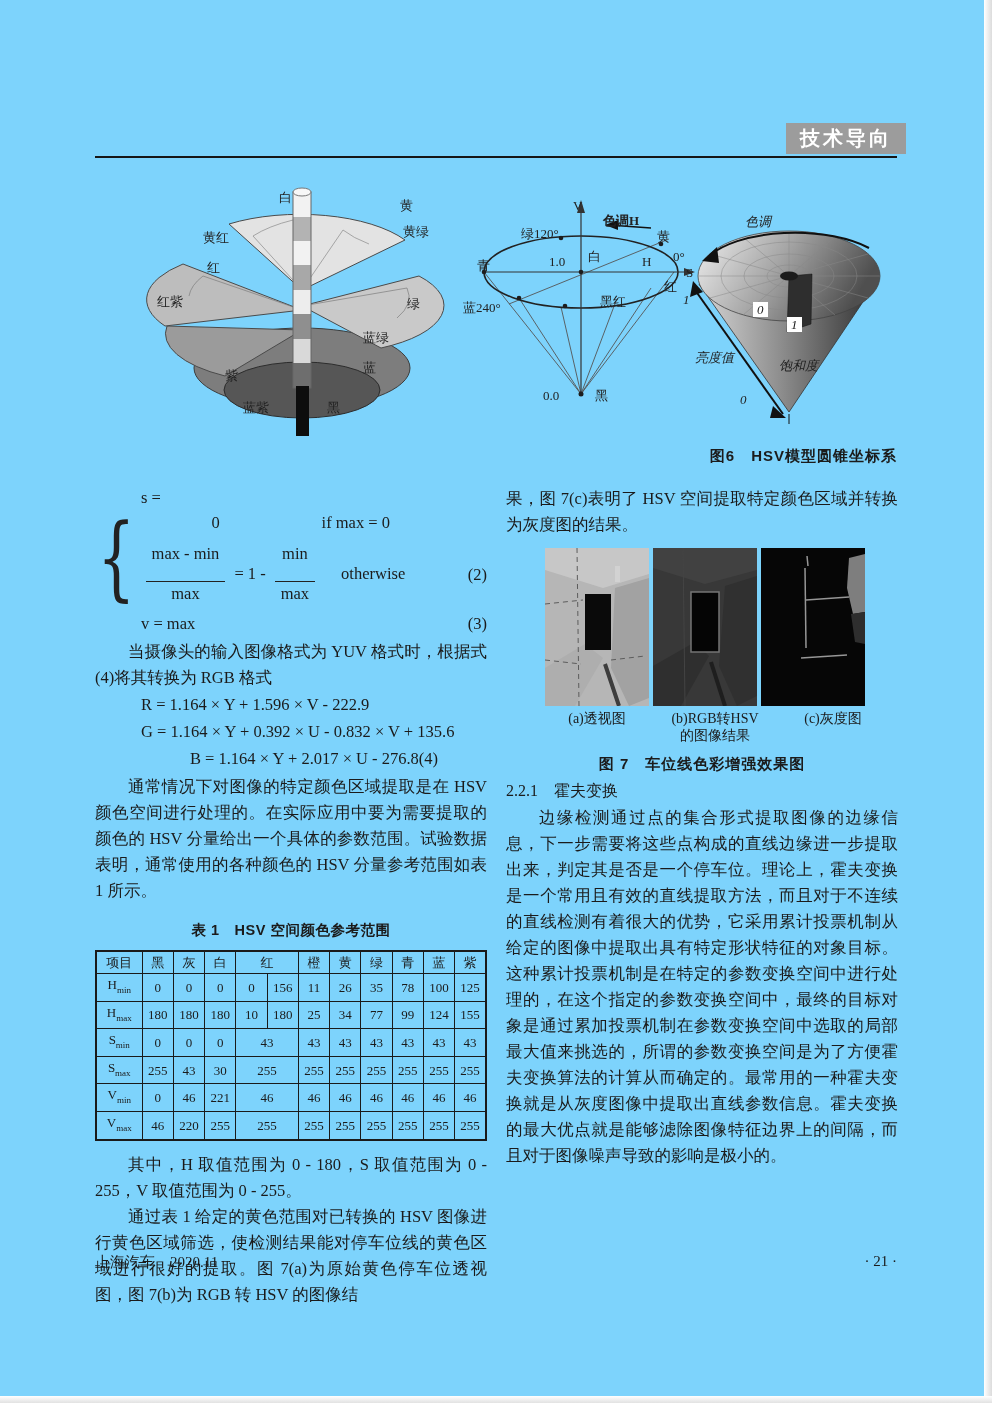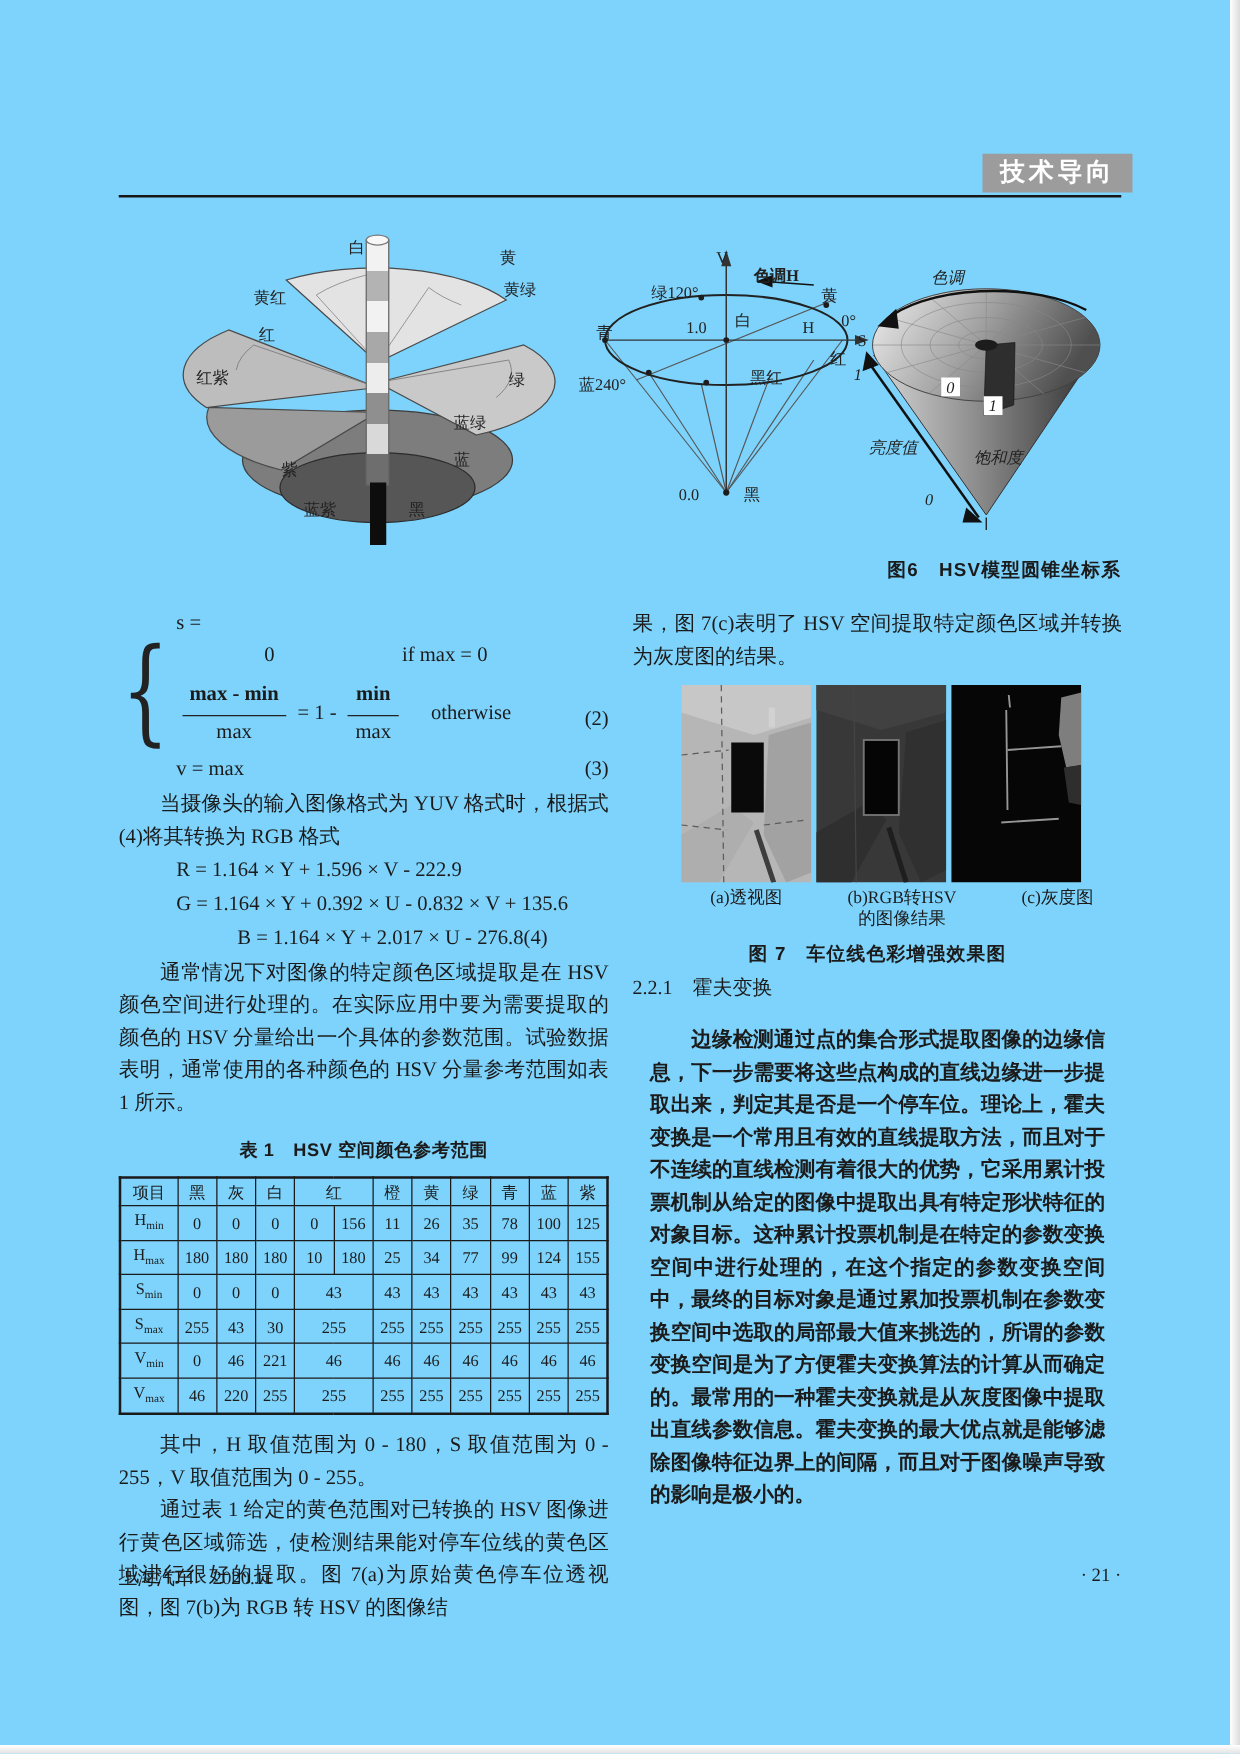--- a/index.html
+++ b/index.html
@@ -49,39 +49,39 @@
   .eq-s{padding-left:46px;line-height:24px;}
   .eq2{display:flex;align-items:center;position:relative;padding-right:46px;margin:0 0 2px 0;}
   .brace{font-size:92px;line-height:86px;font-family:"DejaVu Serif",serif;color:#222;
         transform:scaleX(.65);margin-left:-8px;}
   .cases{flex:1;display:flex;flex-direction:column;gap:7px;}
   .crow{display:flex;align-items:center;}
   .c1v{width:140px;text-align:center;}
   .c1c{margin-left:36px;}
   .c2c{margin-left:26px;}
   .frac{display:inline-flex;flex-direction:column;text-align:center;line-height:22px;}
-  .fn{padding:0 6px 6px;border-bottom:1.5px solid #222;font-weight:bold;}
+  .fn{padding:0 6px 16px;border-bottom:1.5px solid #222;}
   .fd{padding:1px 6px 0;}
   .mid{margin:0 9px;}
   .no2{position:absolute;right:0;top:52px;}
   .eq3{display:flex;justify-content:space-between;padding-left:46px;margin:6px 0 2px;}
   .eq4l{padding-left:46px;line-height:27px;}
   .eq4last{display:flex;justify-content:center;padding-left:46px;line-height:27px;}
 
   
   .tblTitle{text-align:center;font-family:"Liberation Sans",sans-serif;font-weight:bold;
         font-size:14.5px;margin:13px 0 7px;letter-spacing:.5px;}
   table.hsv{width:100%;border-collapse:collapse;font-size:13px;table-layout:fixed;border:2px solid #1a1a1a;}
   .hsv th,.hsv td{border:1px solid #1a1a1a;text-align:center;padding:2px 0;font-weight:normal;line-height:17px;}
   .hsv sub{font-size:9px;}
 
   
   .fig7row{display:flex;gap:4px;margin:10px 0 0 39px;}
   .fig7row svg{display:block;}
-  .fig7caps{display:flex;gap:14px;margin:4px 0 0 39px;font-size:14px;line-height:17px;justify-content:space-between;}
+  .fig7caps{display:flex;gap:14px;margin:4px 0 0 39px;font-size:14px;line-height:17px;}
   .fc{width:104px;text-align:center;}
   .f7cap{text-align:center;font-family:"Liberation Sans",sans-serif;font-weight:bold;
         font-size:15px;margin-top:7px;letter-spacing:1px;}
 
   .h22{font-family:"Liberation Sans",sans-serif;font-weight:bold;font-size:17px;margin-top:12px;line-height:30px;text-indent:0;}
   .h221{font-size:16px;line-height:28px;text-indent:0;}
 
   .footer{position:absolute;left:95px;top:1253px;width:802px;display:flex;
         justify-content:space-between;font-size:15px;}
 </style>
@@ -448,21 +448,21 @@
       <div class="fc">(a)透视图</div>
       <div class="fc">
         <div>(b)RGB转HSV</div>
         <div>的图像结果</div>
       </div>
       <div class="fc">(c)灰度图</div>
     </div>
     <div class="f7cap">图 7　车位线色彩增强效果图</div>
 
     <div class="h221">2.2.1　霍夫变换</div>
-    <p class="ind" style="margin:14px;font-weight:bold;">边缘检测通过点的集合形式提取图像的边缘信息，下一步需要将这些点构成的直线边缘进一步提取出来，判定其是否是一个停车位。理论上，霍夫变换是一个常用且有效的直线提取方法，而且对于不连续的直线检测有着很大的优势，它采用累计投票机制从给定的图像中提取出具有特定形状特征的对象目标。这种累计投票机制是在特定的参数变换空间中进行处理的，在这个指定的参数变换空间中，最终的目标对象是通过累加投票机制在参数变换空间中选取的局部最大值来挑选的，所谓的参数变换空间是为了方便霍夫变换算法的计算从而确定的。最常用的一种霍夫变换就是从灰度图像中提取出直线参数信息。霍夫变换的最大优点就是能够滤除图像特征边界上的间隔，而且对于图像噪声导致的影响是极小的。</p>
+    <p class="ind" style="margin:0;">边缘检测通过点的集合形式提取图像的边缘信息，下一步需要将这些点构成的直线边缘进一步提取出来，判定其是否是一个停车位。理论上，霍夫变换是一个常用且有效的直线提取方法，而且对于不连续的直线检测有着很大的优势，它采用累计投票机制从给定的图像中提取出具有特定形状特征的对象目标。这种累计投票机制是在特定的参数变换空间中进行处理的，在这个指定的参数变换空间中，最终的目标对象是通过累加投票机制在参数变换空间中选取的局部最大值来挑选的，所谓的参数变换空间是为了方便霍夫变换算法的计算从而确定的。最常用的一种霍夫变换就是从灰度图像中提取出直线参数信息。霍夫变换的最大优点就是能够滤除图像特征边界上的间隔，而且对于图像噪声导致的影响是极小的。</p>
   </div>
 
   <div class="footer">
     <span>上海汽车　2020.11</span>
     <span>· 21 ·</span>
   </div>
 
   <div class="edge-right"></div>
   <div class="edge-bottom"></div>
 </div>

